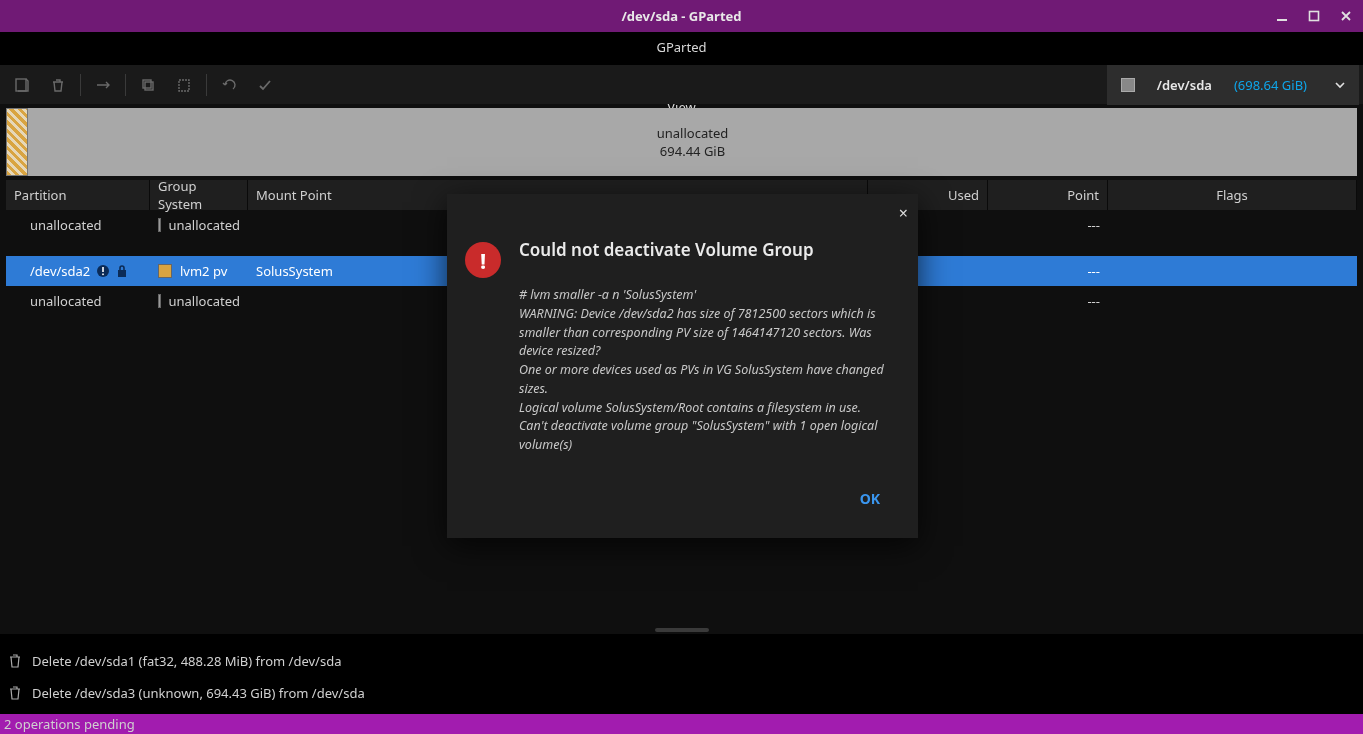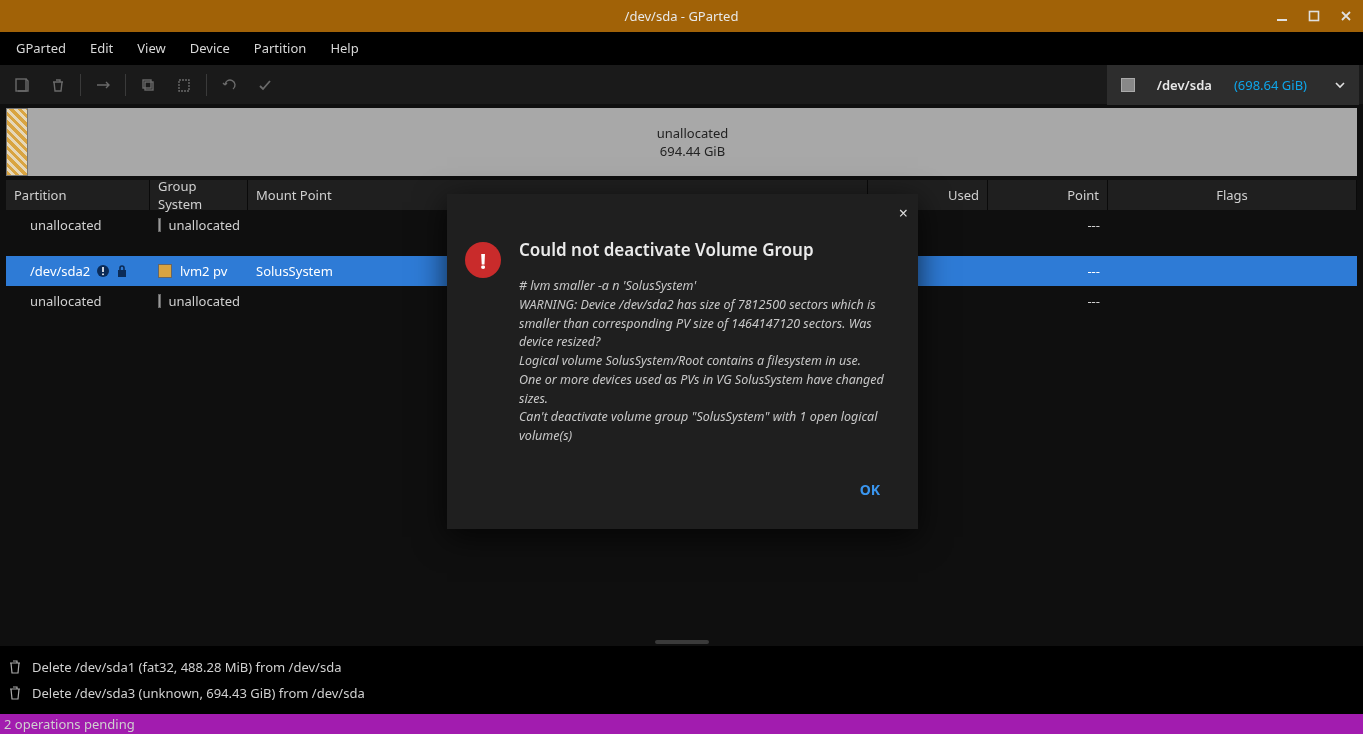--- a/index.html
+++ b/index.html
@@ -1,25 +1,25 @@
 <!DOCTYPE html>
 <html><head>
 <meta charset="utf-8">
 <style>
 * { margin:0; padding:0; box-sizing:border-box; font-family:"Noto Sans","DejaVu Sans",sans-serif; }
 html,body { width:1363px; height:734px; overflow:hidden; background:#000; }
 .window { width:1363px; height:734px; background:#0f0f0f; display:flex; flex-direction:column; color:#d0d0d0; font-size:13px; position:relative; }
 
 
-.titlebar { height:32px; background:#a16207; display:flex; align-items:center; justify-content:center; position:relative; color:#e8e8e8; font-size:13px; font-weight:400; }
+.titlebar { height:32px; background:#701a75; display:flex; align-items:center; justify-content:center; position:relative; color:#e8e8e8; font-size:13px; font-weight:700; }
 .titlebar-ctrls { position:absolute; right:10px; top:0; height:32px; display:flex; align-items:center; gap:18px; }
 .titlebar-ctrls span { width:14px; height:14px; display:flex; align-items:center; justify-content:center; color:#e0e0e0; cursor:pointer; }
 
 
-.menubar { height:32px; background:#000; display:flex; align-items:center; padding:0 4px; gap:0; }
+.menubar { height:32px; background:#000; display:flex; align-items:center; padding:0 4px; gap:0;flex-direction:column; }
 .menubar .mitem { padding:6px 12px; color:#d8d8d8; cursor:pointer; font-size:13px; }
 
 
 .toolbar { height:40px; background:#1a1a1a; display:flex; align-items:center; padding:0 4px; border-top:1px solid #000; }
 .tbtn { width:36px; height:32px; display:flex; align-items:center; justify-content:center; color:#6a6a6a; cursor:default; }
 .tbsep { width:1px; height:22px; background:#3a3a3a; margin:0 4px; }
 .toolbar-spacer { flex:1; }
 .device-sel { height:40px; background:#2d2d2d; display:flex; align-items:center; padding:0 14px; gap:22px; color:#e8e8e8; font-weight:600; cursor:pointer;margin-left:8px; }
 .device-sel .dicon { width:14px; height:14px; background:#888; border:1px solid #aaa; }
 .device-sel .dsize { color:#0ea5e9; font-weight:400; }
@@ -46,32 +46,32 @@
 .trow > div { padding:0 8px; height:100%; display:flex; align-items:center; }
 .trow.sel { background:#2e7bd6; color:#fff;margin-top:16px; }
 .fs-swatch { width:14px; height:14px; background:#9a9a9a; margin-right:8px; border:1px solid #666; }
 .fs-swatch.lvm { background:#d9a441; }
 .row-icons { display:flex; gap:6px; color:#222; margin-left:6px; }
 
 
 .drag-handle { height:8px; display:flex; align-items:center; justify-content:center; background:#0f0f0f; }
 .drag-handle .grip { width:54px; height:4px; background:#3a3a3a; border-radius:2px; }
 .ops { background:#000; padding:8px 8px 0 8px; }
-.op-row { display:flex; align-items:center; gap:10px; padding:4px 0; color:#d0d0d0; font-size:13px; }
+.op-row { display:flex; align-items:center; gap:10px; padding:4px 0; color:#d0d0d0; font-size:13px;margin-top:6px; }
 .trash { width:14px; height:14px; display:flex; align-items:center; justify-content:center; color:#aaa; }
 
 
 .statusbar { height:20px; background:#a21caf; color:#d0d0d0; font-size:13px; display:flex; align-items:center; padding:0 4px; }
 
 
 .dialog { position:absolute; left:447px; top:194px; width:471px; background:#1f1f1f; box-shadow:0 8px 30px rgba(0,0,0,.7); color:#e0e0e0; }
 .dialog-close { position:absolute; right:10px; top:8px; color:#ddd; font-size:16px; cursor:pointer; }
 .dialog-body { display:flex; padding:44px 26px 10px 18px; gap:18px; }
 .err-circle { width:36px; height:36px; border-radius:50%; background:#c92b2b; color:#fff; display:flex; align-items:center; justify-content:center; font-size:22px; font-weight:700; flex-shrink:0; margin-top:4px; }
-.dialog-title { font-size:17px; font-weight:600; color:#eaeaea; margin-bottom:16px; }
+.dialog-title { font-size:17px; font-weight:600; color:#eaeaea; margin-bottom:25px; }
 .dialog-msg { font-size:12.5px; line-height:1.5; font-style:italic; color:#c8c8c8; }
 .dialog-actions { display:flex; justify-content:flex-end; padding:18px 26px 24px 0; }
 .dialog-ok { color:#3a96ef; font-weight:700; font-size:14px; cursor:pointer; padding:6px 12px; }
 
 svg { display:block; }
 </style>
 </head>
 <body>
 
 <div class="window">
@@ -288,22 +288,22 @@
 
   <div class="dialog">
     <div class="dialog-close">×</div>
     <div class="dialog-body">
       <div class="err-circle">!</div>
       <div style="flex:1">
         <div class="dialog-title">Could not deactivate Volume Group</div>
         <div class="dialog-msg" id="dialog-msg">
             <div># lvm smaller -a n 'SolusSystem'</div>
             <div>  WARNING: Device /dev/sda2 has size of 7812500 sectors which is smaller than corresponding PV size of 1464147120 sectors. Was device resized?</div>
+            <div>  One or more devices used as PVs in VG SolusSystem have changed sizes.</div>
             <div>  Logical volume SolusSystem/Root contains a filesystem in use.</div>
-            <div>  One or more devices used as PVs in VG SolusSystem have changed sizes.</div>
             <div>  Can't deactivate volume group "SolusSystem" with 1 open logical volume(s)</div>
           </div>
       </div>
     </div>
     <div class="dialog-actions">
       <div class="dialog-ok">OK</div>
     </div>
   </div>
 
 </div>

